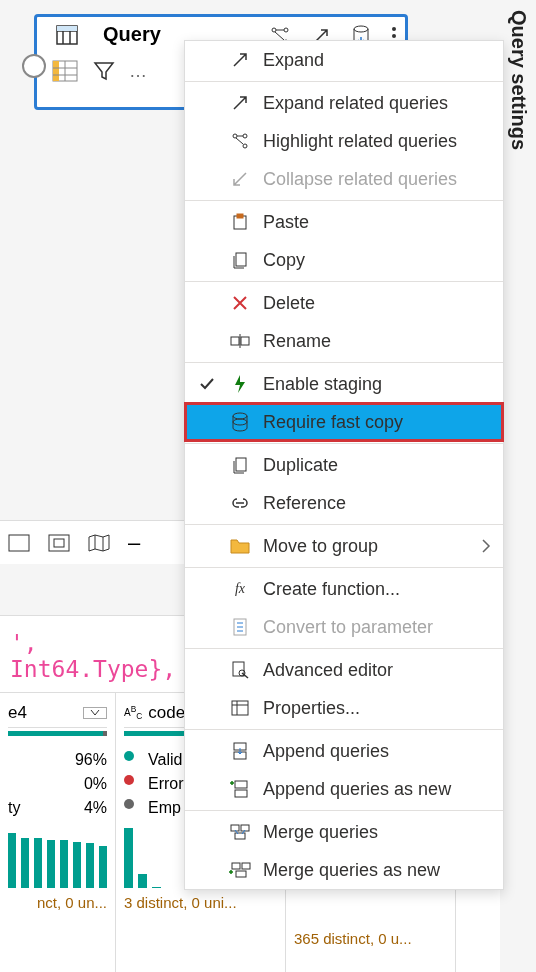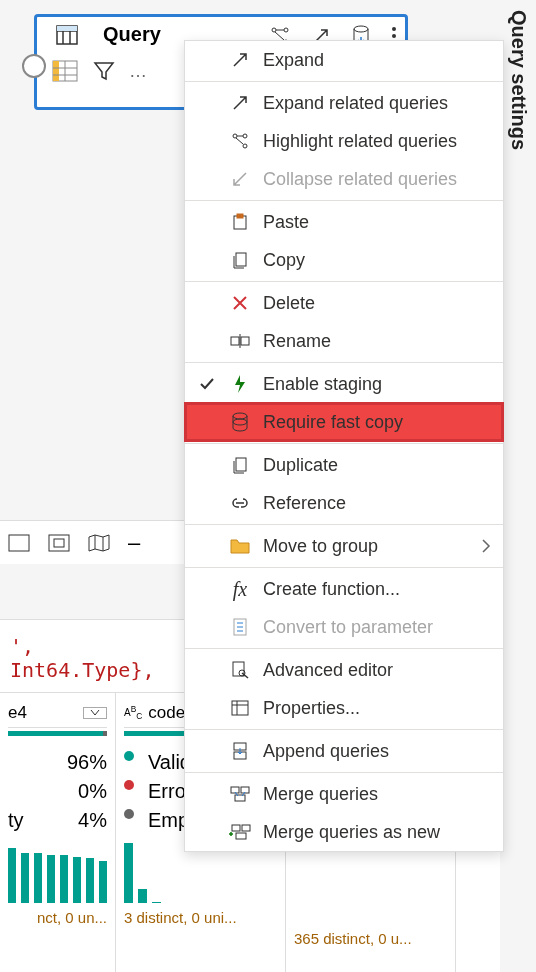--- a/index.html
+++ b/index.html
@@ -83,21 +83,21 @@
     }
     .menu-item.disabled { color: #a6a6a6; }
     .menu-item .icon { width: 22px; height: 22px; display: flex; align-items: center; justify-content: center; flex-shrink: 0; }
     .menu-item .check { width: 20px; display: flex; align-items: center; justify-content: center; }
     .menu-item .label { flex: 1; }
     .menu-item .chevron { color: #666; }
     .menu-divider { height: 1px; background: #e1dfdd; margin: 2px 0; }
     .menu-item.highlighted {
       outline: 3px solid #d13438;
       outline-offset: -2px;
-      background: #ef4444;
+      background: #0ea5e9;
       z-index: 1;
     }
     
     .bg-toolbar {
       position: absolute;
       bottom: 408px;
       left: 0;
       width: 184px;
       height: 44px;
       background: #fff;
@@ -108,40 +108,40 @@
       padding-left: 8px;
     }
     
     .bg-formula {
       position: absolute;
       bottom: 276px;
       left: 0;
       width: 184px;
       padding: 14px 10px;
       font-family: Consolas, monospace;
-      font-size: 20px;
-      color: #b91c1c;
+      font-size: 23px;
+      color: #ec4899;
       background: #fff;
       border-top: 1px solid #ddd;
     }
     
     .bg-columns {
       position: absolute;
       bottom: 0;
       left: 0;
       width: 500px;
       height: 280px;
       background: #fff;
       border-top: 1px solid #ddd;
       display: flex;
     }
     .col { border-right: 1px solid #ddd; padding: 6px 8px; position: relative; }
     .col-header { display: flex; align-items: center; gap: 6px; font-size: 17px; padding: 4px 0; border-bottom: 1px solid #ddd; }
     .col-header .drop { border: 1px solid #aaa; padding: 1px 6px; margin-left: auto; }
-    .col-stats { font-size: 20px; padding-top: 6px; }
+    .col-stats { font-size: 16px; padding-top: 6px; }
     .col-stats .row { display: flex; justify-content: space-between; padding: 3px 0; gap: 8px; }
     .col-stats .label { white-space: nowrap; overflow: hidden; text-overflow: clip; flex: 1; }
     .col-stats .dot { width: 10px; height: 10px; border-radius: 50%; display: inline-block; margin-right: 6px; flex-shrink: 0; }
     .bars { display: flex; gap: 5px; align-items: flex-end; height: 60px; margin-top: 8px; }
     .bar { width: 9px; background: #009e8f; }
     .col-footer { font-size: 15px; color: #a16207; padding-top: 6px; white-space: nowrap; overflow: hidden; }
     .colorband { height: 5px; margin: 3px 0 6px 0; display: flex; }
     .cb-valid { background: #009e8f; }
     .cb-empty { background: #666; }
     
@@ -357,21 +357,21 @@
     <span class="chevron">
         <svg width="10" height="16" viewBox="0 0 10 16">
           <path d="M2 2 L8 8 L2 14" fill="none" stroke="#666" stroke-width="1.5"></path>
         </svg>
       </span>
   </div>
   <div class="menu-divider"></div>
   <div class="menu-item">
     <span class="check"></span>
     <span class="icon">
-        <span style="font-style:italic;font-family:serif;font-size:20px;">fx</span>
+        <span style="font-style:italic;font-family:serif;font-size:14px;">fx</span>
       </span>
     <span class="label">Create function...</span>
   </div>
   <div class="menu-item disabled">
     <span class="check"></span>
     <span class="icon">
         <svg width="16" height="18" viewBox="0 0 16 18">
           <rect x="2" y="1" width="12" height="16" fill="none" stroke="#a6a6a6"></rect>
           <line x1="5" y1="5" x2="11" y2="5" stroke="#2b7cd3"></line>
           <line x1="5" y1="9" x2="11" y2="9" stroke="#2b7cd3"></line>
@@ -407,20 +407,31 @@
   <div class="menu-item">
     <span class="check"></span>
     <span class="icon">
         <svg width="18" height="18" viewBox="0 0 18 18">
           <rect x="3" y="1" width="12" height="7" fill="none" stroke="#333"></rect>
           <rect x="3" y="10" width="12" height="7" fill="none" stroke="#333"></rect>
           <path d="M9 6 L9 12 M7 10 L9 12 L11 10" fill="none" stroke="#2b7cd3"></path>
         </svg>
       </span>
     <span class="label">Append queries</span>
+  </div>
+  <div class="menu-item">
+    <span class="check"></span>
+    <span class="icon">
+        <svg width="20" height="18" viewBox="0 0 20 18">
+          <rect x="5" y="1" width="12" height="7" fill="none" stroke="#333"></rect>
+          <rect x="5" y="10" width="12" height="7" fill="none" stroke="#333"></rect>
+          <path d="M2 1 L2 5 M0 3 L4 3" stroke="#107c10" stroke-width="1.5"></path>
+        </svg>
+      </span>
+    <span class="label">Append queries as new</span>
   </div>
   <div class="menu-divider"></div>
   <div class="menu-item">
     <span class="check"></span>
     <span class="icon">
         <svg width="20" height="16" viewBox="0 0 20 16">
           <rect x="1" y="1" width="8" height="6" fill="none" stroke="#333"></rect>
           <rect x="11" y="1" width="8" height="6" fill="none" stroke="#333"></rect>
           <rect x="5" y="9" width="10" height="6" fill="none" stroke="#333"></rect>
           <path d="M5 6 L8 10 M15 6 L12 10" stroke="#2b7cd3"></path>

